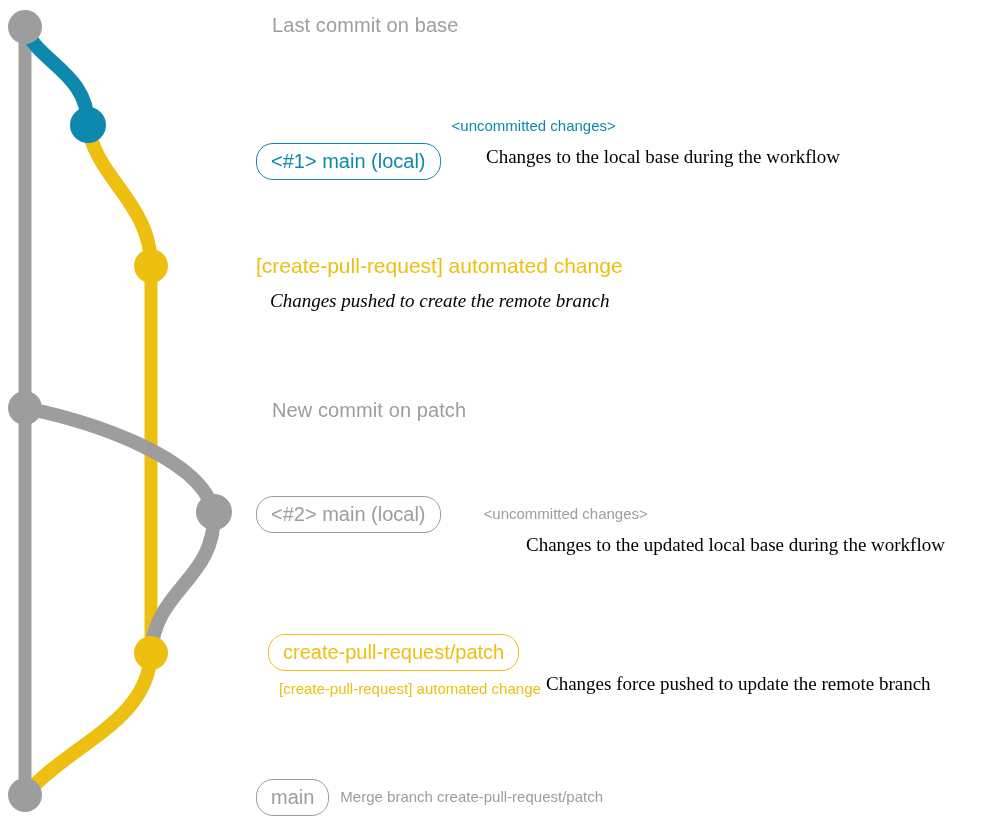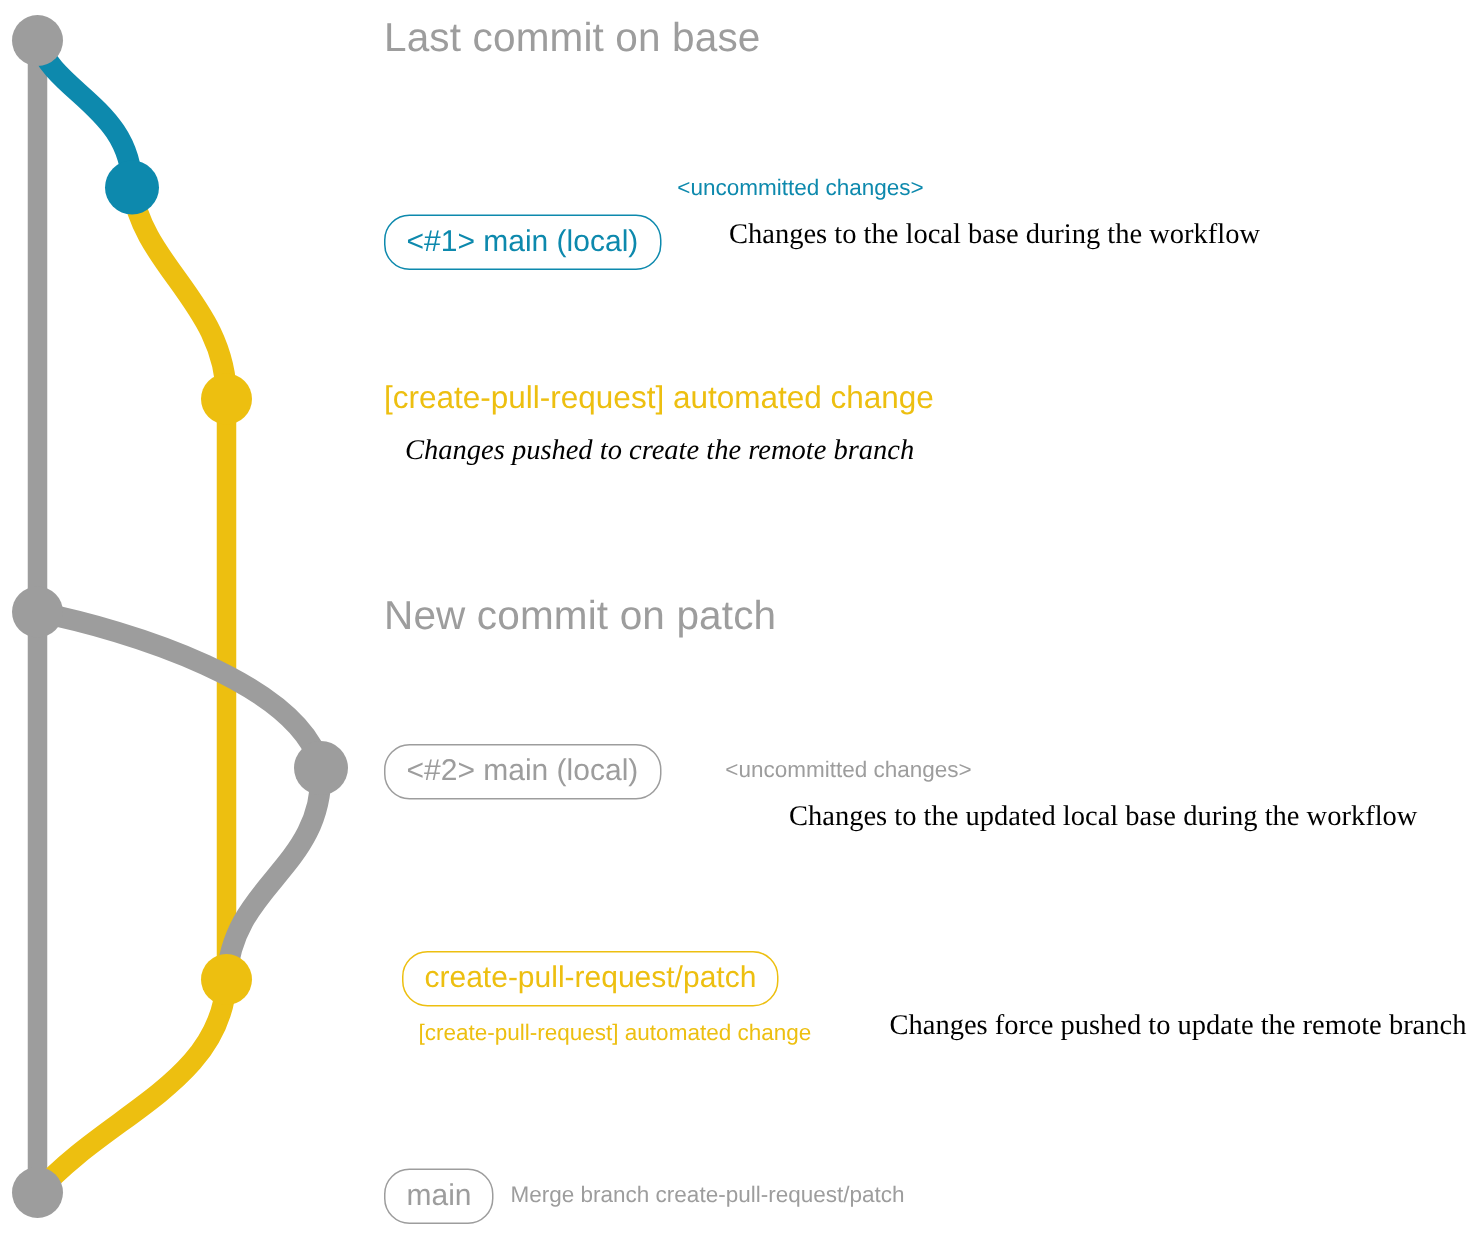--- a/index.html
+++ b/index.html
@@ -27,24 +27,25 @@
 
   .row {
     position: absolute;
     display: flex;
     align-items: flex-start;
     white-space: nowrap;
   }
 
   
   .plain-label {
-    font-size: 27px;
+    font-size: 20px;
     color: #9d9d9d;
     letter-spacing: 0.1px;
     line-height: 26px;
+    margin-left: 16px;
   }
 
   
   .chip {
     display: inline-block;
     border: 1.6px solid #9d9d9d;
     border-radius: 17px;
     color: #9d9d9d;
     font-size: 20px;
     line-height: 20px;
@@ -134,18 +135,18 @@
 <div class="row" style="left:256px; top:496px;gap:32px;">
   <div class="chip grey">&lt;#2&gt; main (local)</div>
   <div class="subject grey">&lt;uncommitted changes&gt;</div>
 </div>
 <div class="desc" style="left:486px; top:534px;margin-left:40px;">Changes to the updated local base during the workflow</div>
 
 <div class="row" style="left:268px; top:634px;flex-direction:column;">
   <div class="chip yellow">create-pull-request/patch</div>
   <div class="subject yellow">[create-pull-request] automated change</div>
 </div>
-<div class="desc" style="left:593px; top:673px;">Changes force pushed to update the remote branch</div>
+<div class="desc" style="left:546px; top:673px;">Changes force pushed to update the remote branch</div>
 
 <div class="row" style="left:256px; top:779px;">
   <div class="chip grey">main</div>
   <div class="subject grey">Merge branch create-pull-request/patch</div>
 </div>
 
 </body></html>

